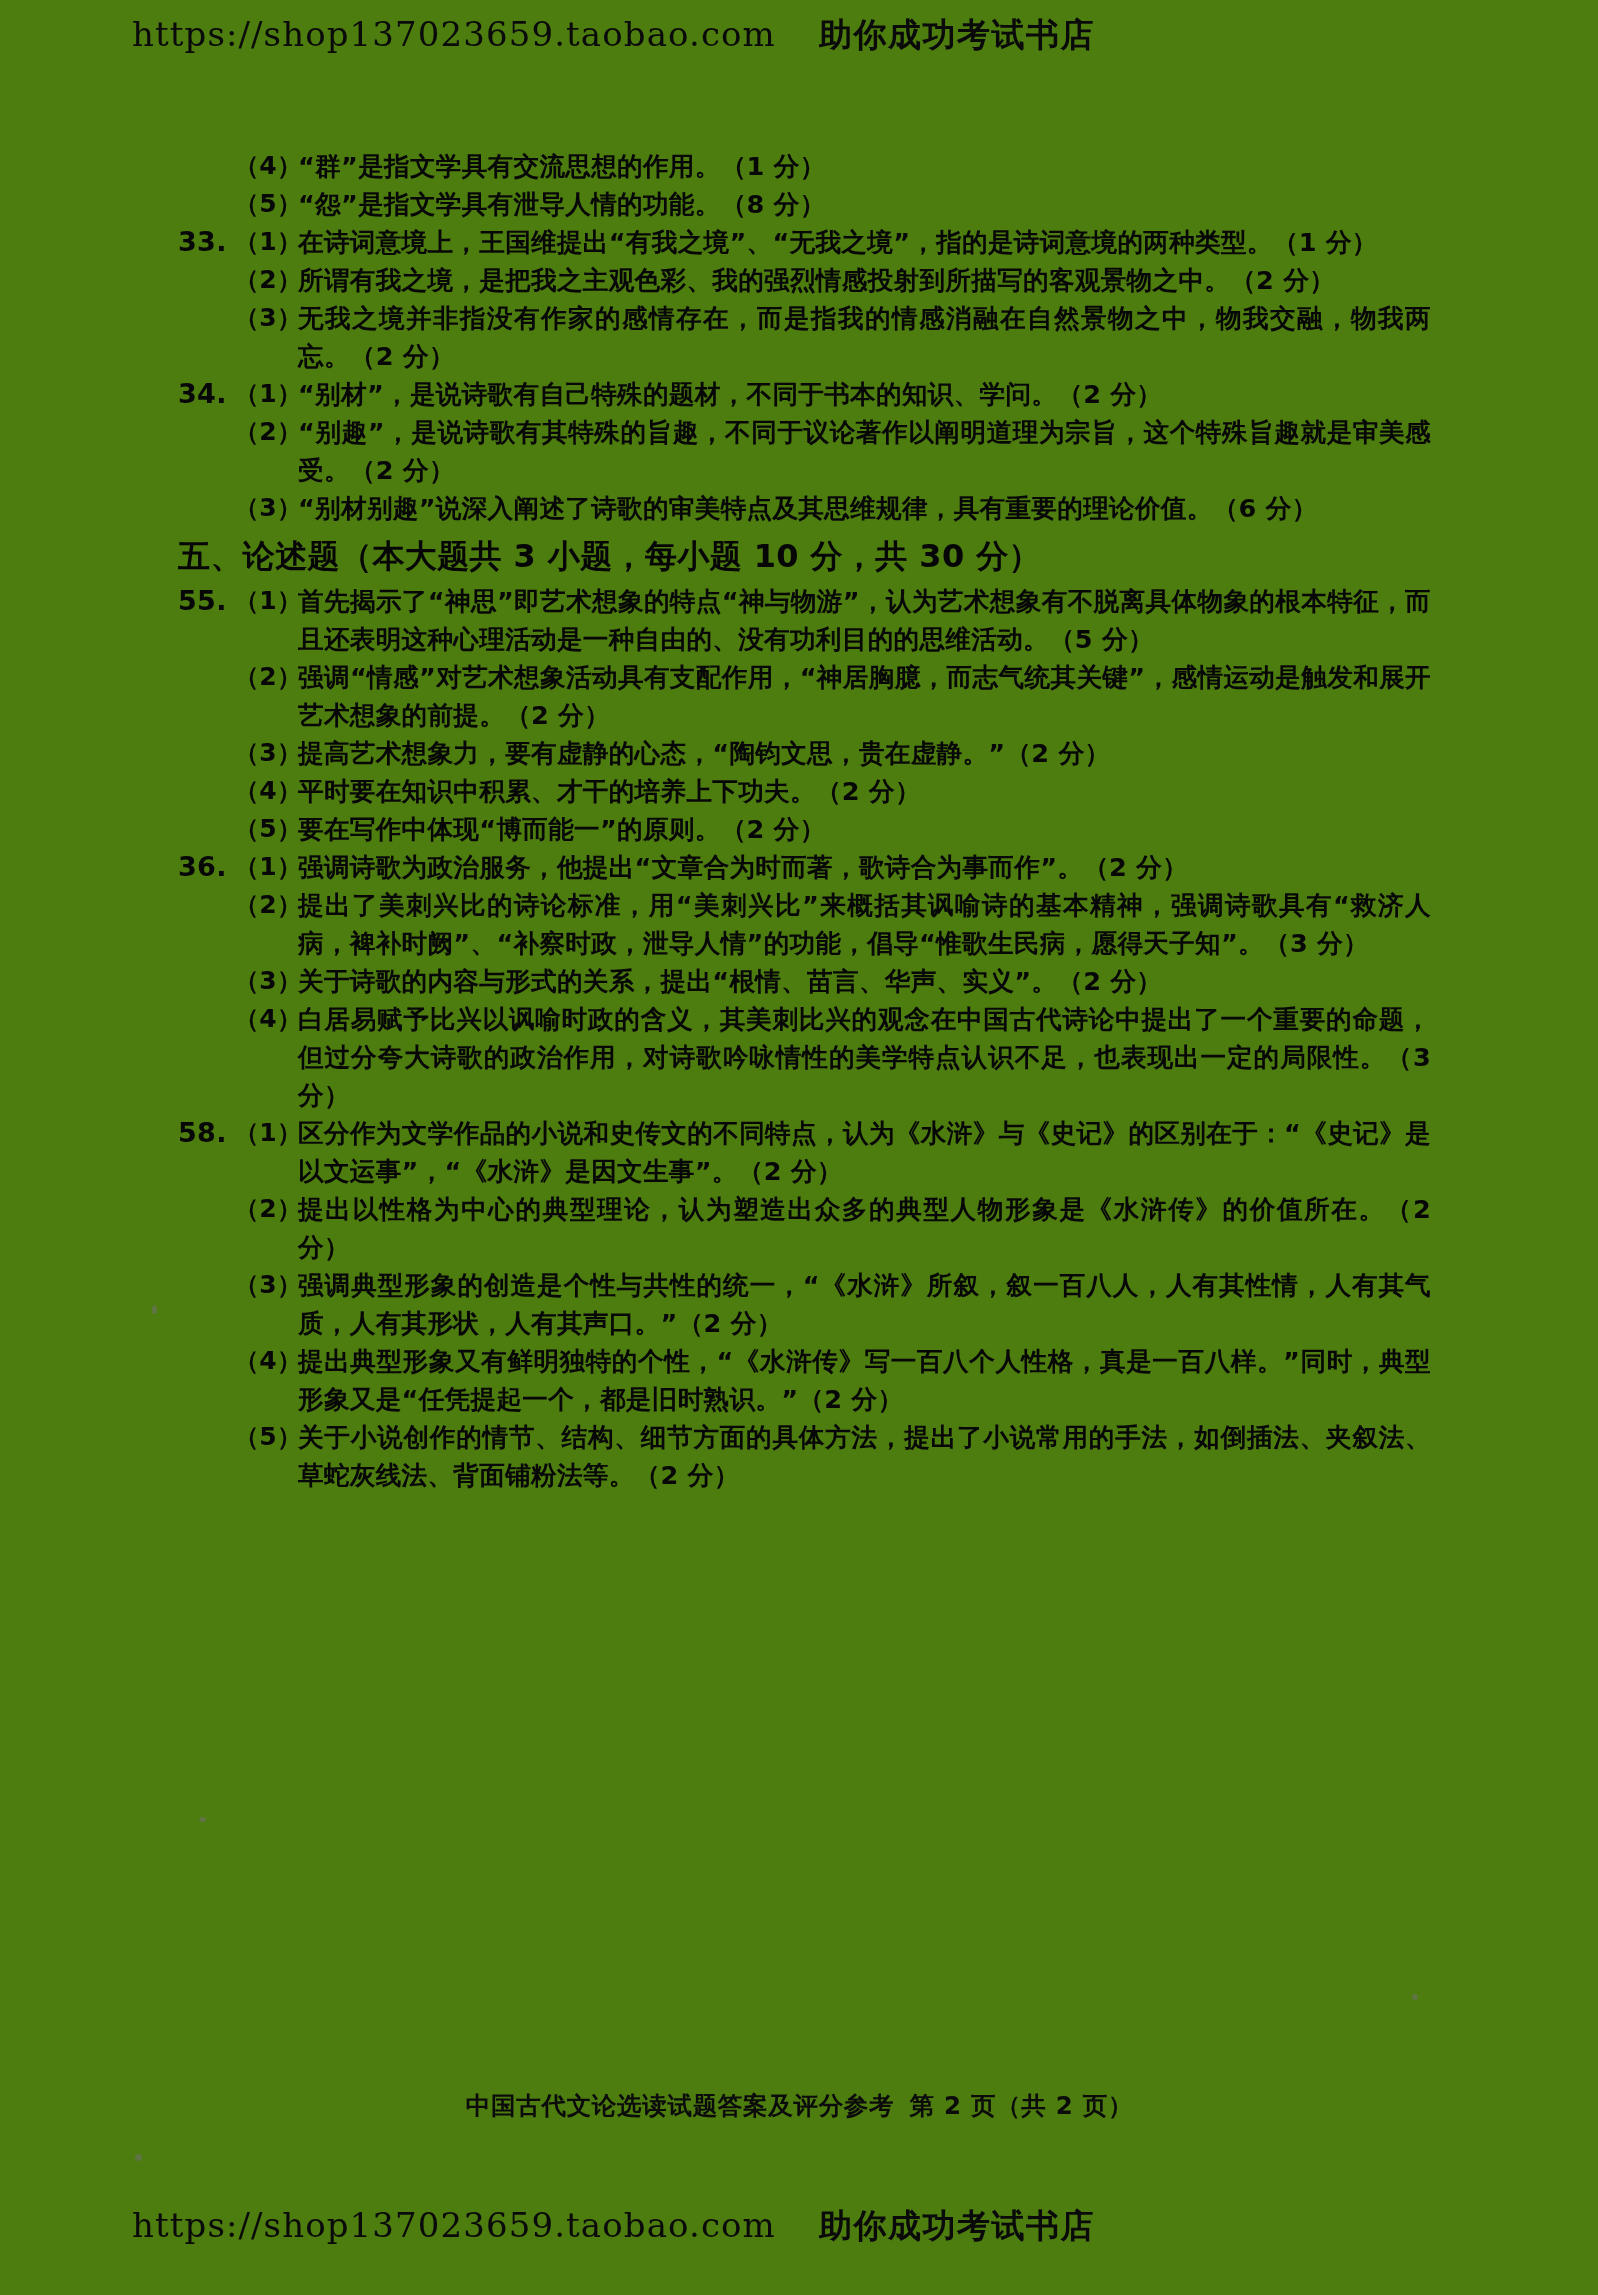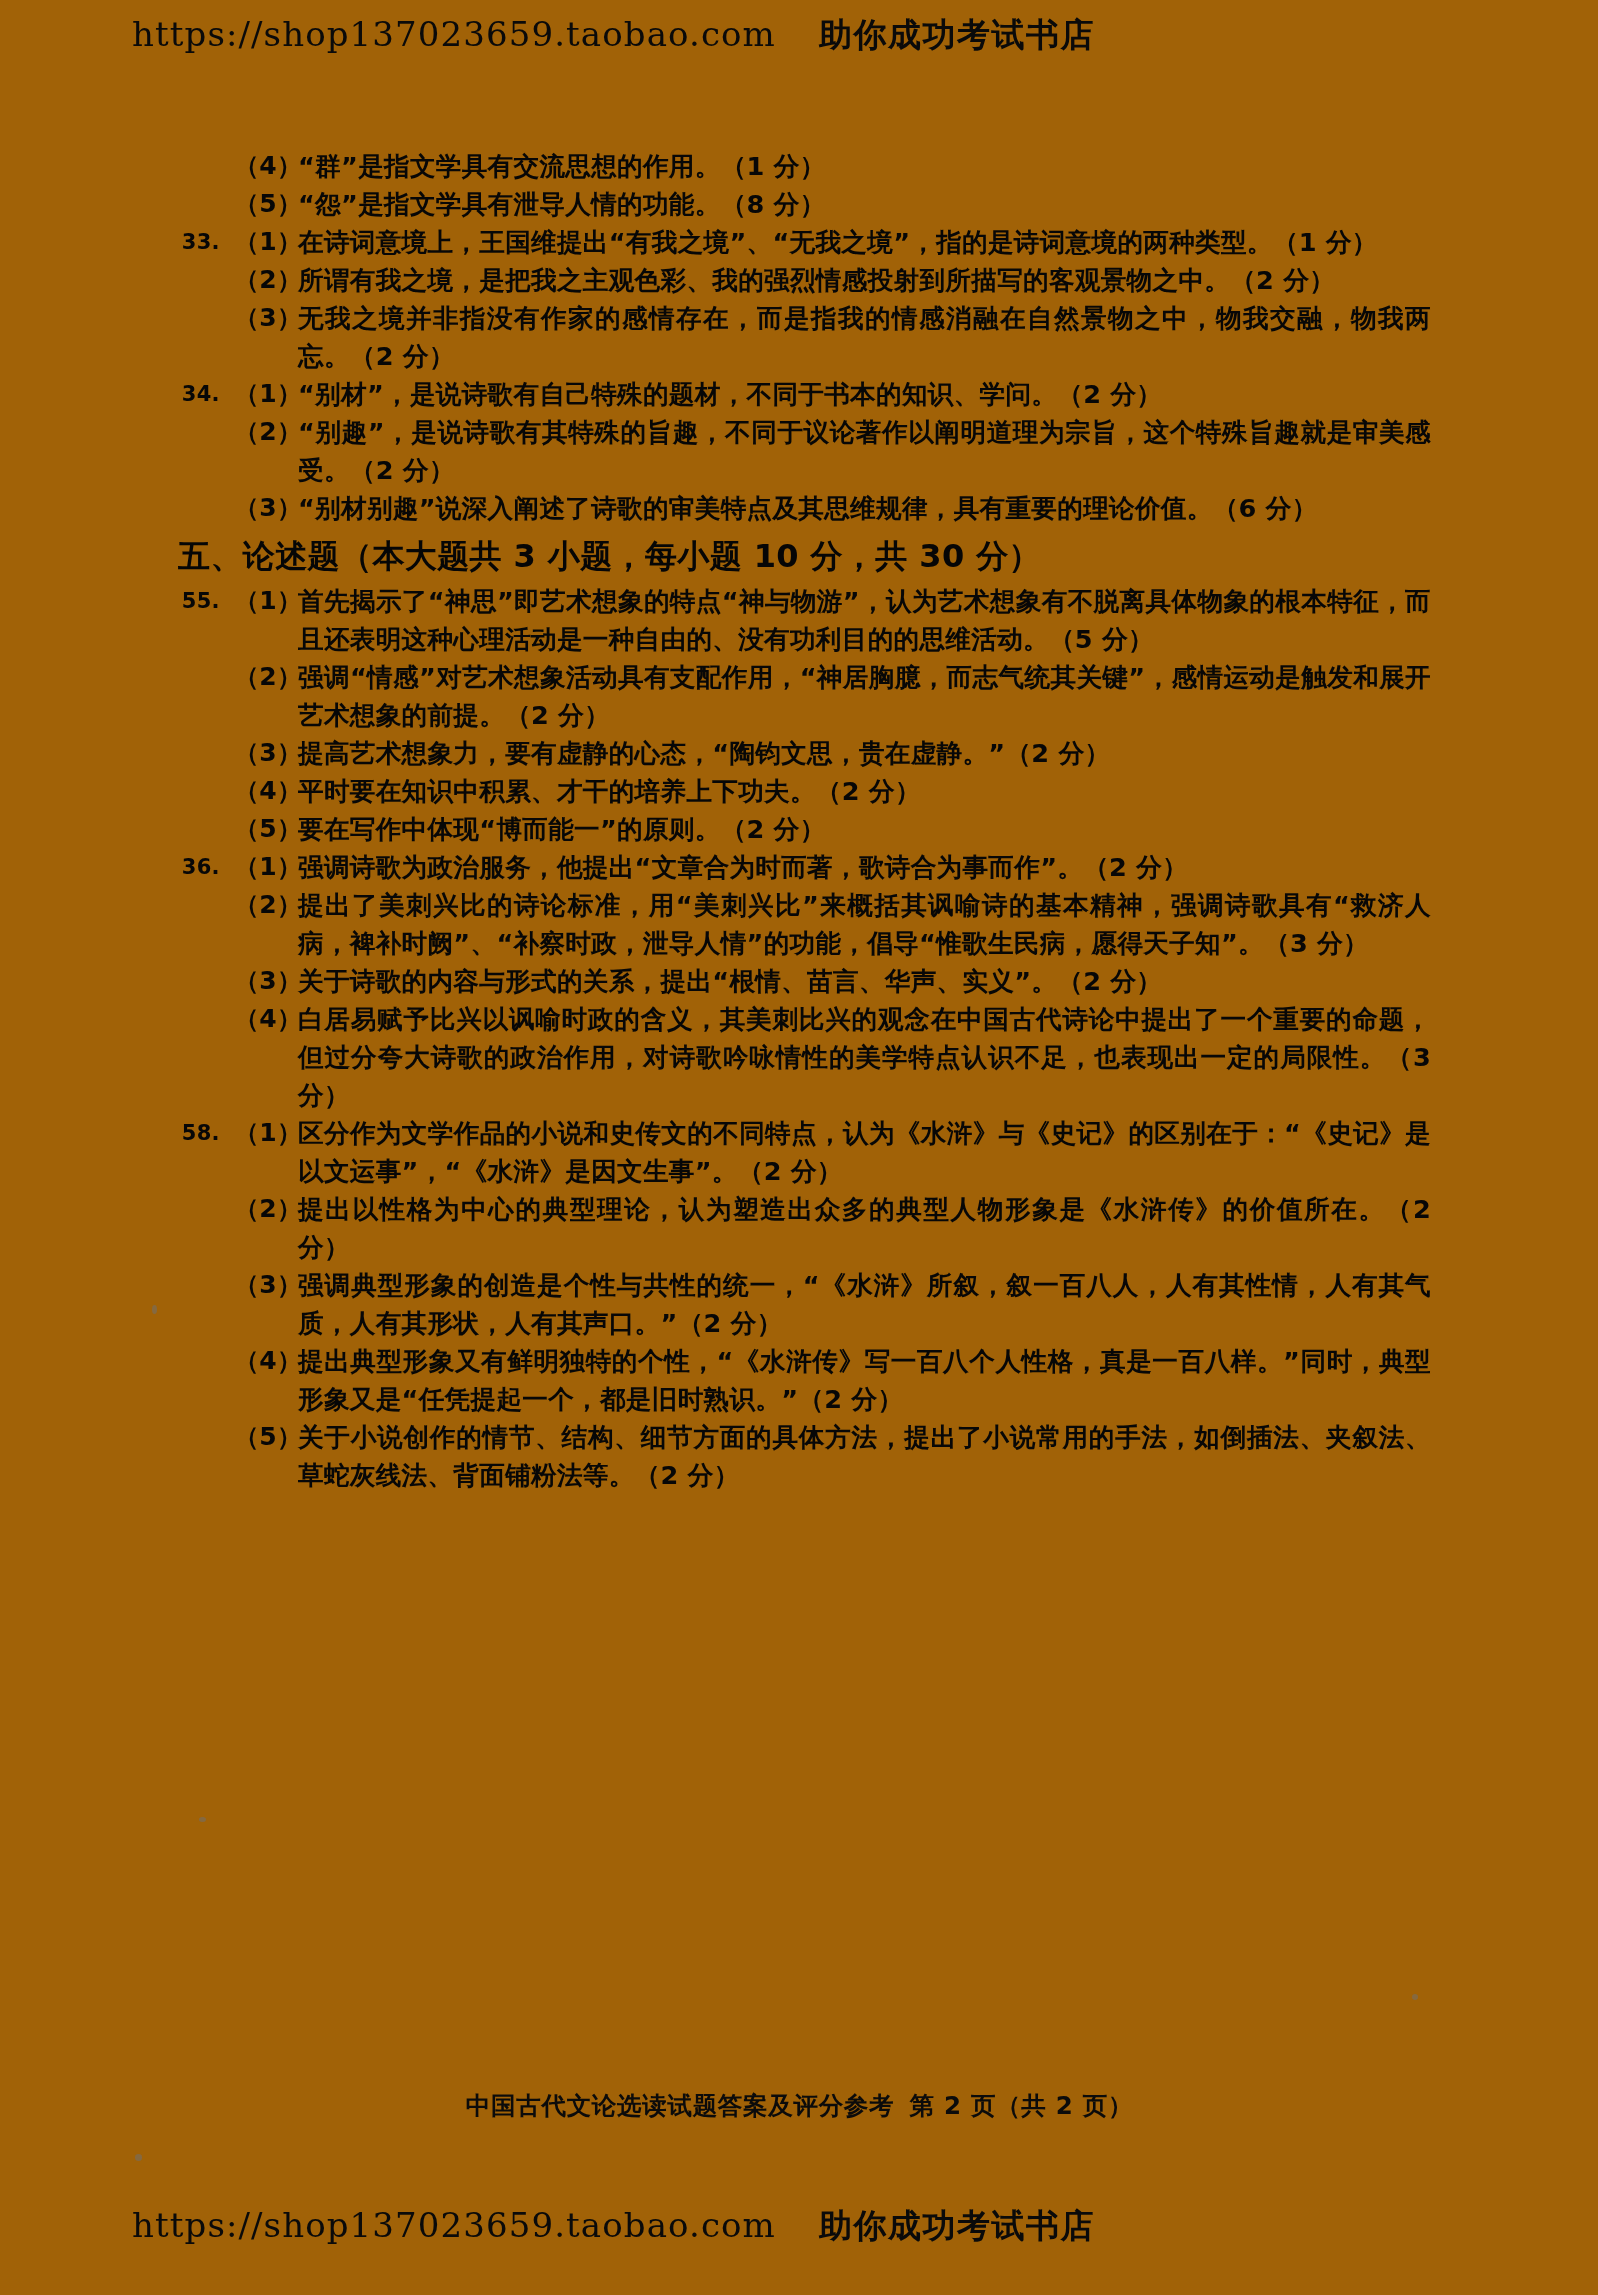--- a/index.html
+++ b/index.html
@@ -13,21 +13,21 @@
     height: 2295px;
     position: relative;
     font-family: "DejaVu Serif", "Liberation Serif", serif;
     color: #000000;
     overflow: hidden;
   }
 
   .page {
     position: absolute;
     inset: 0;
-    background: #a16207;
+    background: #4d7c0f;
   }
 
   
   .watermark {
     position: absolute;
     left: 0;
     width: 1599px;
     display: flex;
     align-items: baseline;
     justify-content: flex-start;
@@ -69,24 +69,24 @@
     font-family: "DejaVu Sans", "Liberation Sans", sans-serif;
     font-weight: 700;
     letter-spacing: 0.3px;
     color: #070707;
   }
 
   
   .q-num {
     width: 56px;
     flex: 0 0 56px;
-    text-align: center;
+    text-align: right;
     padding-right: 10.4px;
     box-sizing: border-box;
-    font-size: 21px;
+    font-size: 27px;
   }
   .q-num.blank { color: transparent; }
 
   
   .sub-num {
     width: 64px;
     flex: 0 0 64px;
     text-align: left;
     font-size: 25px;
   }

